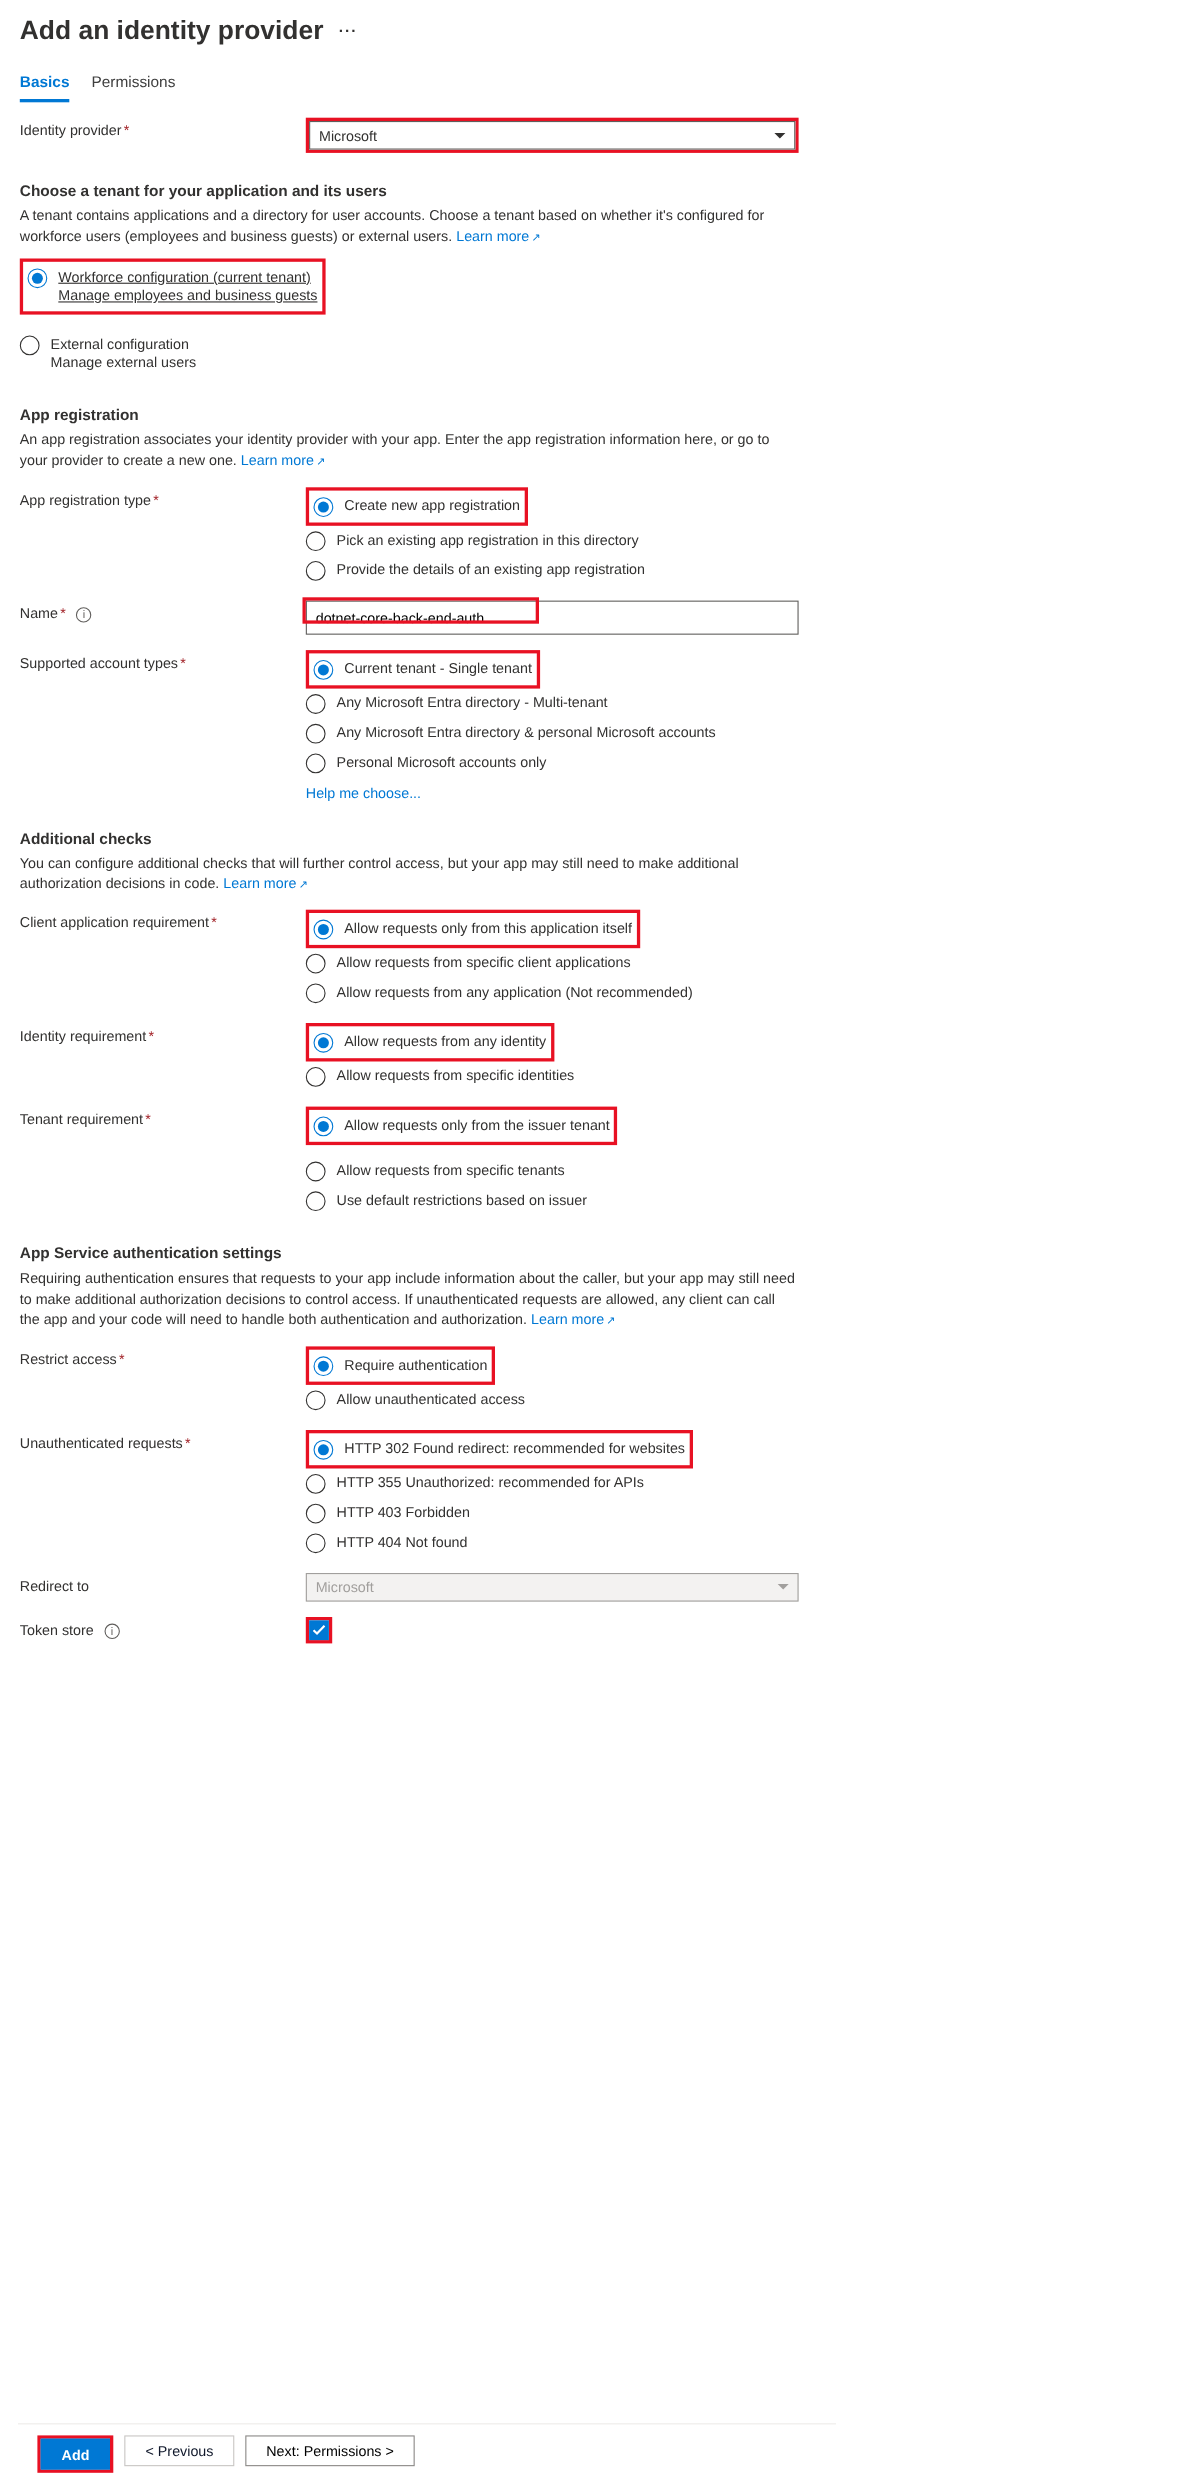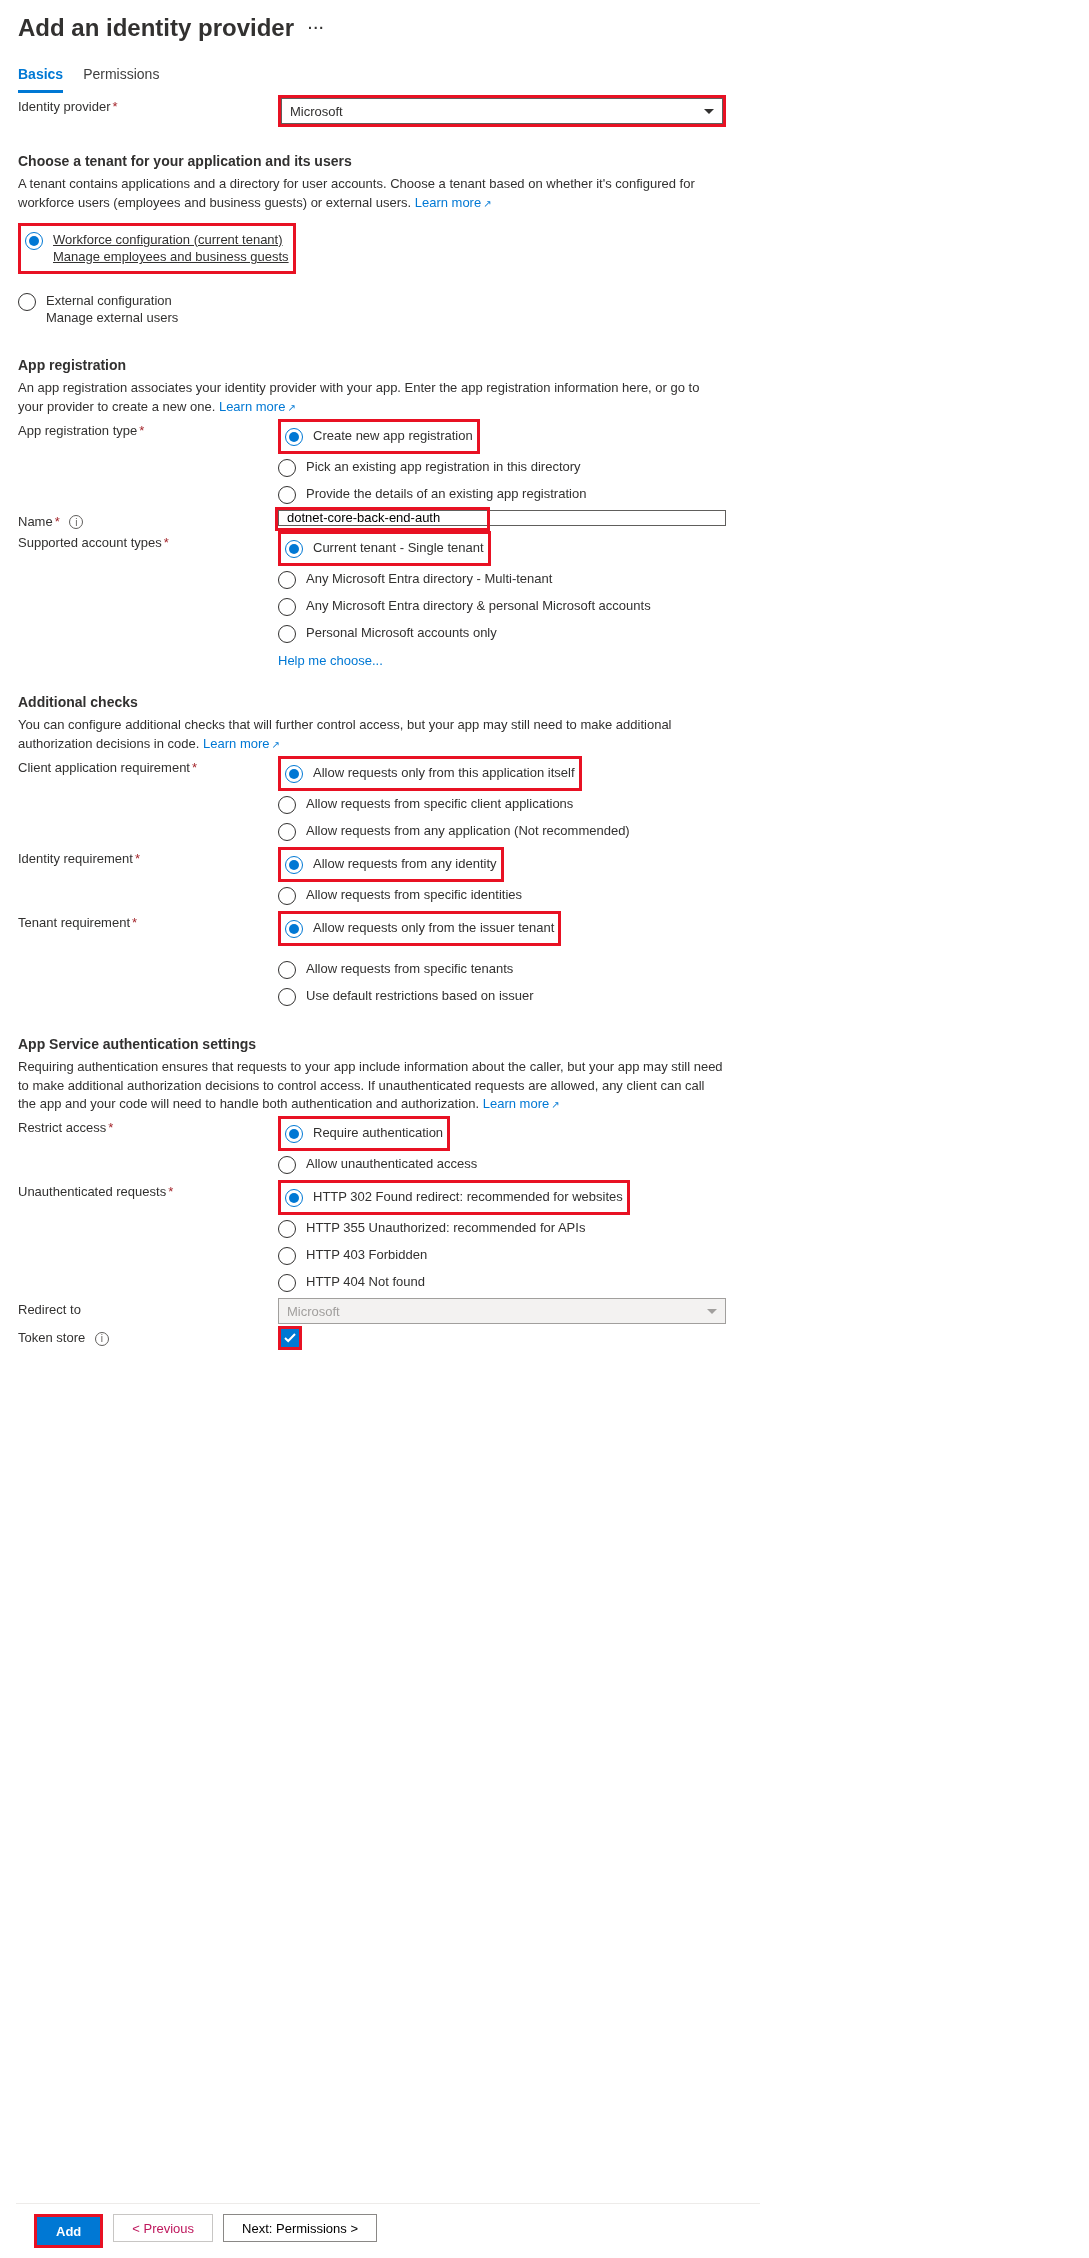--- a/index.html
+++ b/index.html
@@ -10,21 +10,21 @@
     font-size: 13px;
     color: #323130;
     background: #fff;
     width: 744px;
   }
   h1 { font-size: 24px; font-weight: 600; margin: 2px 0 8px; display:flex; align-items:center; gap:14px;}
   .more-dots { font-size: 14px; color:#323130; letter-spacing:1px; }
   .tabbar { display:flex; gap:20px; margin-top:18px; border-bottom:0; }
   .tab { padding: 6px 0 8px; font-size:14px; color:#404040; cursor:pointer; }
   .tab.active { color:#0078d4; font-weight:600; border-bottom:3px solid #0078d4; }
-  .form-row { display:flex; align-items:flex-start; margin-top:2px; }
+  .form-row { display:flex; align-items:flex-start; margin-top:14px; }
   .form-label { width: 260px; padding-top:4px; font-size:13px; }
   .form-control { flex:1; }
   .req { color:#a4262c; margin-left:2px;}
   .section-title { font-weight:600; font-size:14px; margin-top:26px; margin-bottom:6px;}
   .section-desc { font-size:13px; color:#323130; line-height:1.45; }
   .link { color:#0078d4; cursor:pointer; text-decoration:none; }
   .ext-icon { font-size:10px; vertical-align:0px; margin-left:2px; color:#0078d4;}
   .select {
     width:100%; height:26px; border:1px solid #605e5c; padding:0 8px;
     display:flex; align-items:center; justify-content:space-between;
@@ -36,37 +36,37 @@
   .radio-item { display:flex; align-items:flex-start; gap:10px; padding:4px 0;}
   .radio {
     width:18px; height:18px; border-radius:50%; border:1px solid #323130;
     display:flex; align-items:center; justify-content:center; flex-shrink:0; margin-top:1px;
   }
   .radio.checked { border-color:#0078d4;}
   .radio.checked::after { content:""; width:10px; height:10px; border-radius:50%; background:#0078d4;}
   .radio-label { line-height:1.35; }
   .radio-sub { display:block; color:#323130;}
   .input-text {
-    width:100%; height:16px; border:1px solid #605e5c; padding:0 8px; font-size:13px; font-family:inherit;
+    width:100%; height:31px; border:1px solid #605e5c; padding:0 8px; font-size:13px; font-family:inherit;
   }
   .info-icon {
     display:inline-flex; width:14px;height:14px;border:1px solid #605e5c;border-radius:50%;
     align-items:center;justify-content:center;font-size:10px;color:#605e5c;margin-left:6px;
   }
   .checkbox { width:18px;height:18px; background:#0078d4; display:flex;align-items:center;justify-content:center;}
   .checkbox svg { width:12px;height:12px;}
   .hl { border:3px solid #e81123; padding:1px 4px; display:inline-block;}
   .hl-tight { border:3px solid #e81123; }
   .footer {
     position:fixed; bottom:0; left:16px; width:744px; background:#fff;
     border-top:1px solid #edebe9; padding:10px 18px; display:flex; gap:10px;
   }
   .btn { height:28px; padding:0 18px; font-size:13px; border:1px solid #8a8886; background:#fff; cursor:pointer; font-family:inherit;}
   .btn.primary { background:#0078d4; color:#fff; border-color:#0078d4; font-weight:600;}
-  .btn.disabled { color:#be185d; border-color:#c8c6c4;}
+  .btn.disabled { color:#0f172a; border-color:#c8c6c4;}
 </style>
 </head>
 <body>
 
 <h1>
   <span>Add an identity provider</span>
   <span class="more-dots">···</span>
 </h1>
 
 <div class="tabbar">

